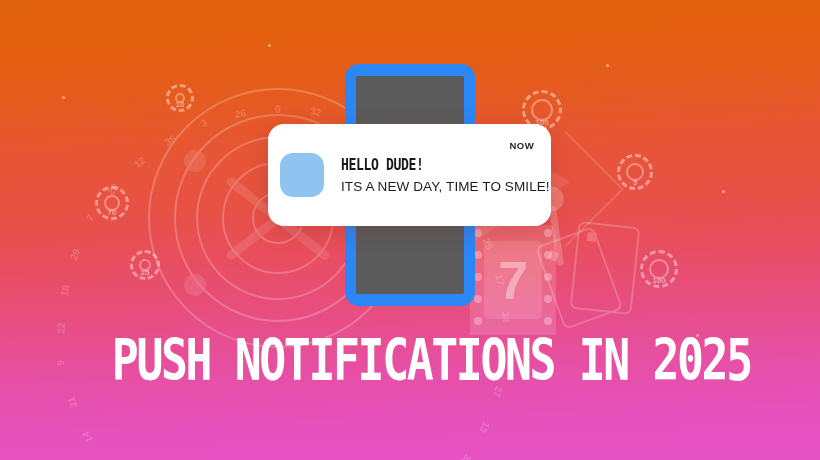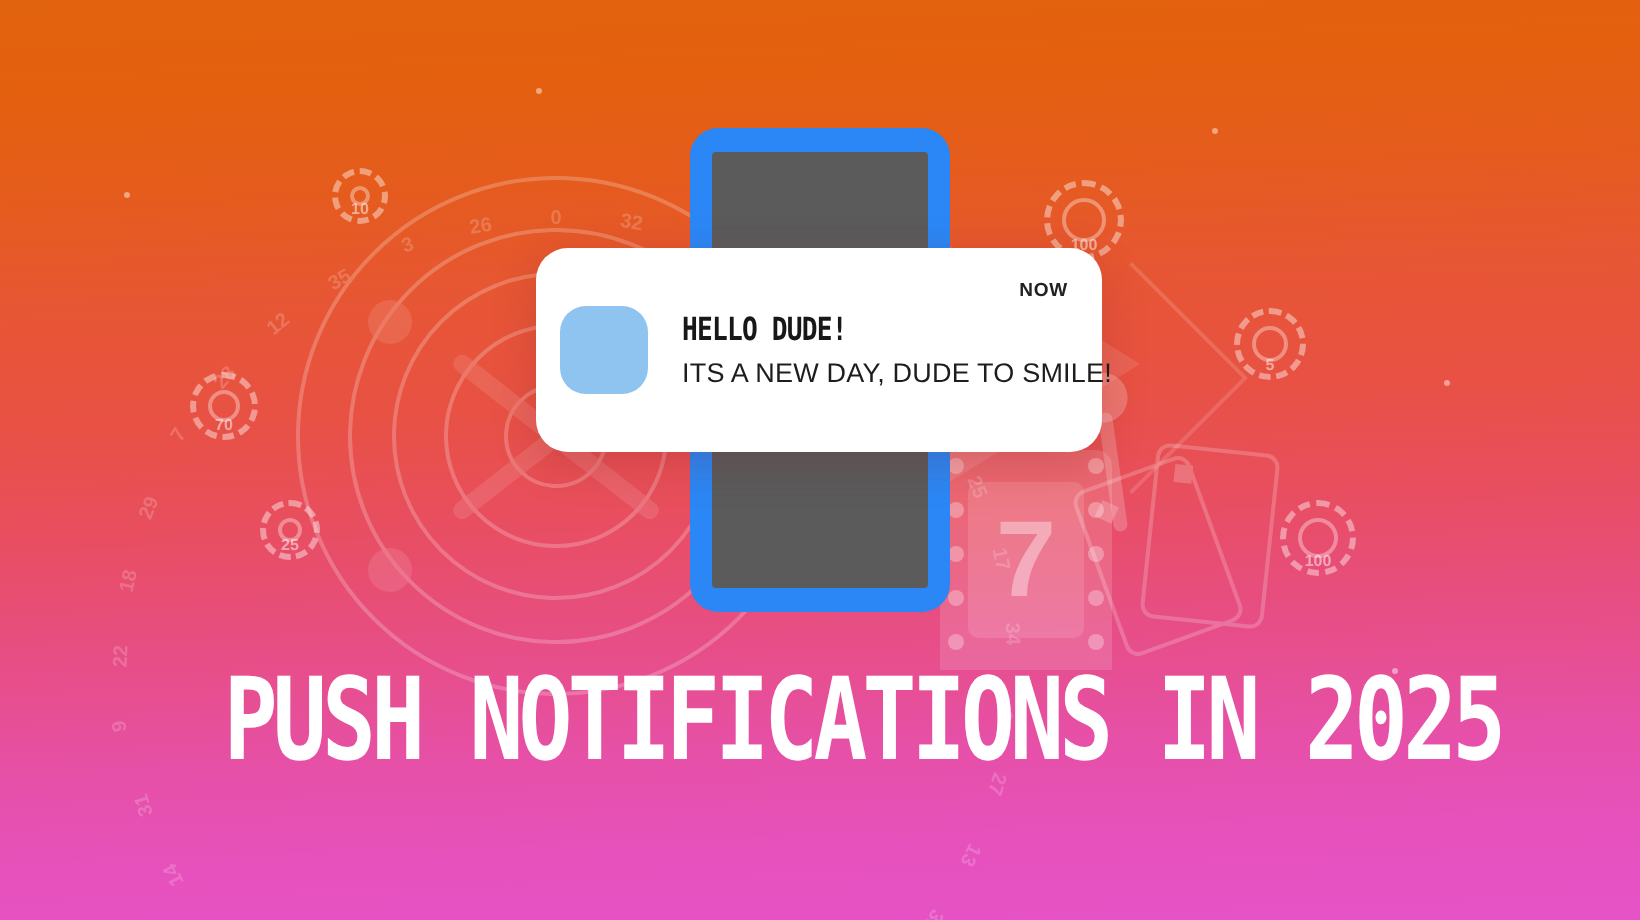--- a/index.html
+++ b/index.html
@@ -421,21 +421,21 @@
   </div>
 
   <div class="device">
     <div class="screen"></div>
   </div>
 
   <div class="notif">
     <div class="notif-icon"></div>
     <div class="notif-body">
       <div class="notif-title">HELLO DUDE!</div>
-      <div class="notif-sub">ITS A NEW DAY, DUDE TO SMILE!</div>
+      <div class="notif-sub">ITS A NEW DAY, TIME TO SMILE!</div>
     </div>
     <div class="notif-time">NOW</div>
   </div>
 
   <div class="headline">
     <span>PUSH NOTIFICATIONS IN 2025</span>
   </div>
 
 </div>
 

